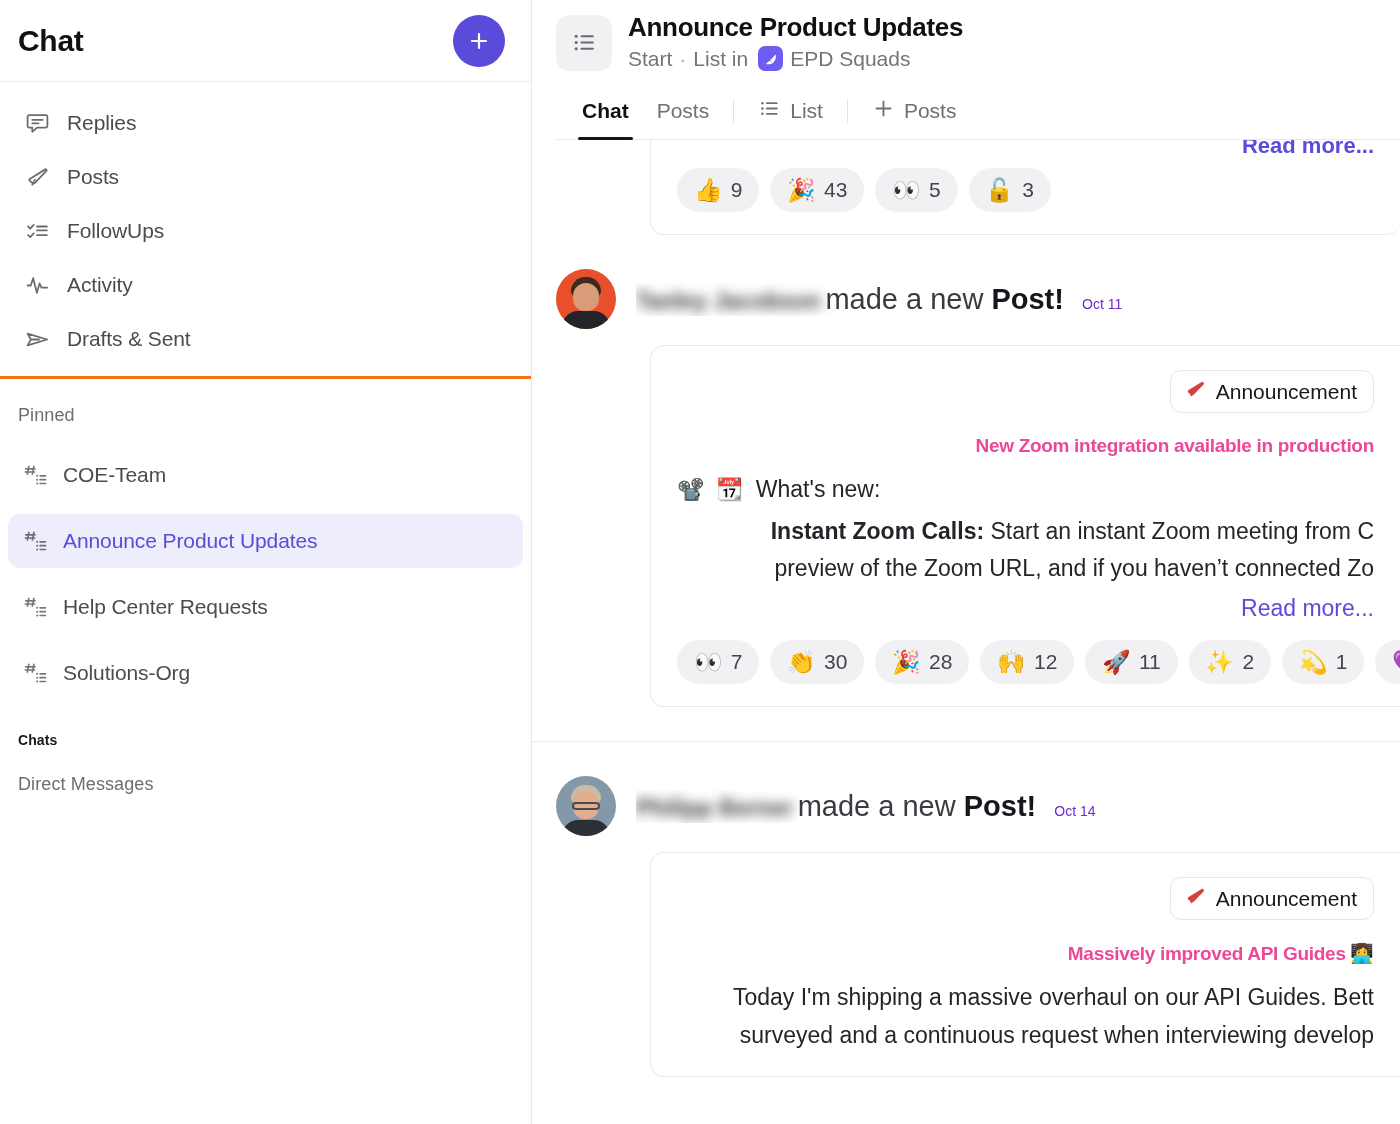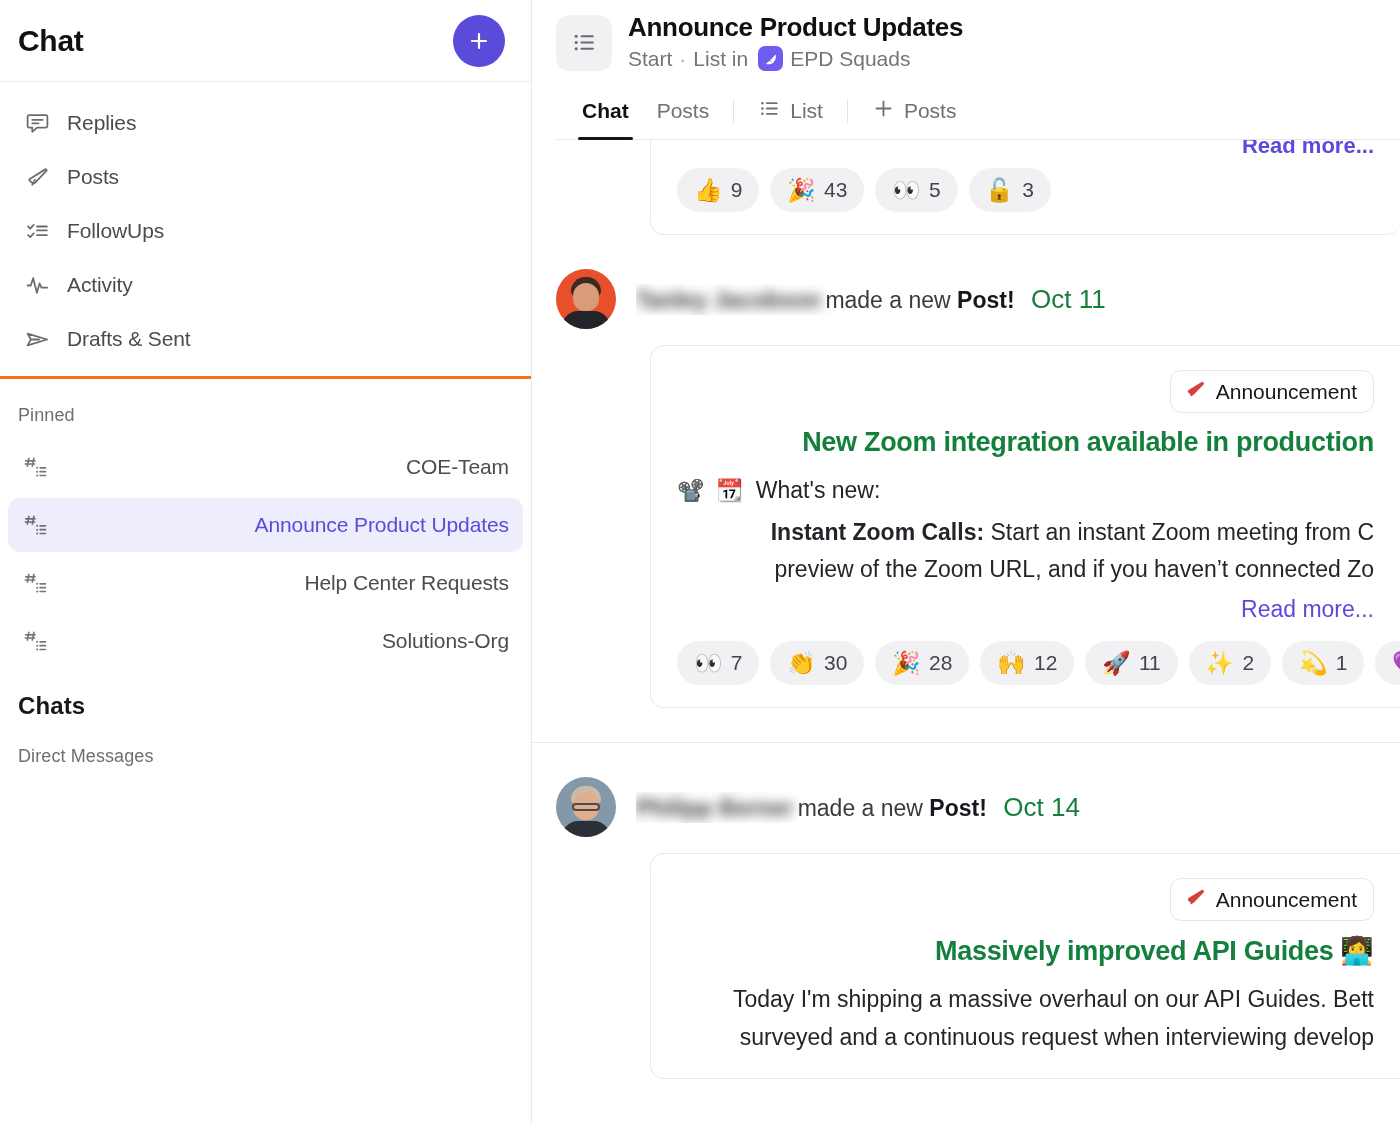--- a/index.html
+++ b/index.html
@@ -41,25 +41,25 @@
     height: 54px; padding: 0 16px; margin: 0 8px;
     border-radius: 10px; cursor: pointer;
   }
   .sb-row .ico { width: 26px; height: 26px; display:flex; align-items:center; justify-content:center; flex: 0 0 26px; color:#6b6c72; }
   .sb-row .lbl { font-size: 21px; color: #4b4c52; letter-spacing: -0.1px; }
 
   .sb-section { padding-top: 18px; }
   .sb-caption {
     font-size: 18px; color: #6d6e75; padding: 8px 18px 10px 18px; letter-spacing: 0.1px;
   }
-  .sb-caption.bold { font-weight: bold; color: #16171a; font-size: 24px; padding-top: 20px; padding-bottom: 6px;}
+  .sb-caption.bold { font-weight: bold; color: #16171a; font-size: 14px; padding-top: 20px; padding-bottom: 6px;}
   .sb-chan {
     display: flex; align-items: center; gap: 15px;
-    height: 54px; padding: 0 14px; margin: 4px 8px;
-    border-radius: 12px; cursor: pointer; justify-content: space-between;
+    height: 54px; padding: 0 14px; margin: 12px 8px;
+    border-radius: 12px; cursor: pointer;
   }
   .sb-chan .ico { width: 26px; height: 26px; flex: 0 0 26px; display:flex; align-items:center; justify-content:center; color:#75767d;}
   .sb-chan .lbl { font-size: 21px; color: #4b4c52; letter-spacing: -0.1px; }
   .sb-chan.active { background: #eeedfb; }
   .sb-chan.active .lbl { color: #5b4bdb; }
   .sb-chan.active .ico { color: #6d6e75; }
 
   
   .main { flex: 1 1 auto; height: 1124px; display: flex; flex-direction: column; min-width: 0; position: relative; }
   .m-head { padding: 12px 0 0 24px; flex: 0 0 auto; }
@@ -127,39 +127,39 @@
   .av1 .av-body { top: 42px; width: 48px; height: 22px; border-radius: 16px 16px 0 0; background:#23242a; }
   .av2 .av-hair { top: 9px; width: 30px; height: 17px; border-radius: 15px 15px 4px 4px; background:#cbbba4; }
   .av2 .av-skin { top: 15px; width: 26px; height: 28px; border-radius: 13px 13px 12px 12px; background:#e0ae8d; }
   .av2 .av-body { top: 44px; width: 48px; height: 20px; border-radius: 16px 16px 0 0; background:#2b2f36; }
   .av2 .av-glass { top: 26px; width: 28px; height: 8px; border-radius: 4px; border: 2px solid #4a4a4a; background: transparent; z-index: 3;}
 
   .blur-name {
     font-size: 23px; font-weight: bold; color: #3a3b41;
     filter: blur(6px); user-select: none;
   }
-  .ph-text { font-size: 23px; color: #3a3b41; }
+  .ph-text { font-size: 29px; color: #3a3b41; }
   .ph-text b { font-weight: bold; color: #16171c; }
-  .ph-date { font-size: 26px; color: #15803d; margin-left: 10px; }
+  .ph-date { font-size: 14px; color: #6d28d9; margin-left: 10px; }
 
   .card {
     margin: 16px 0 0 118px;
     border: 1px solid #e9e9ee; border-right: none;
     border-radius: 14px 0 0 14px;
     padding: 24px 26px 22px 26px;
     background: #fff;
   }
   .badge-ann {
     display: inline-flex; align-items: center; gap: 10px;
     border: 1px solid #e6e6eb; border-radius: 11px;
     padding: 8px 16px 8px 14px; cursor: pointer;
   }
   .badge-ann .t { font-size: 21px; color: #17181d; }
 
-  .post-title { font-size: 27px; font-weight: bold; color: #15803d; letter-spacing: -0.3px; margin: 14px 0 0 0; }
+  .post-title { font-size: 19px; font-weight: bold; color: #ec4899; letter-spacing: -0.3px; margin: 22px 0 0 0; }
   .post-body { font-size: 23px; color: #24252a; line-height: 1.63; margin-top: 14px; }
   .wn-line { display: flex; align-items: baseline; gap: 12px; }
   .wn-line .em { font-size: 22px; }
   .bullets { margin: 4px 0 0 0; padding-left: 34px; }
   .bullets li { margin-top: 2px; }
   .bullets b { font-weight: bold; }
   .readmore { font-size: 23px; color: #5b4bdb; margin-top: 8px; cursor: pointer; display:inline-block; }
   .mt18 { margin-top: 18px; }
 
   .divider { height: 1px; background: #eaeaef; width: 100%; }

